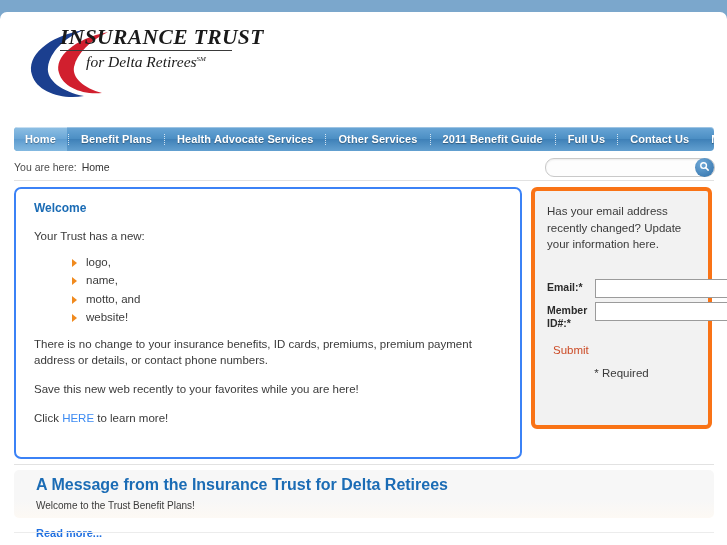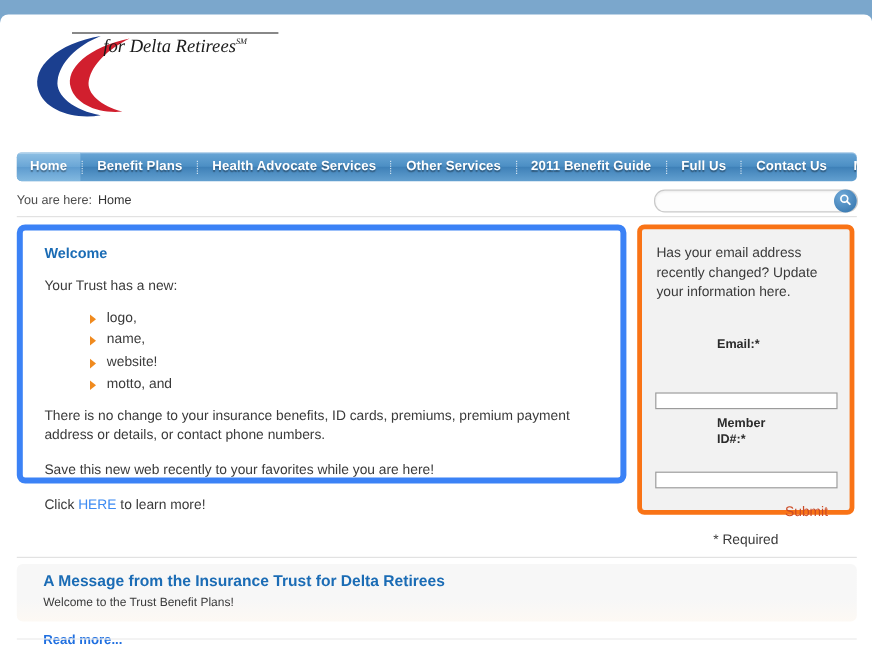--- a/index.html
+++ b/index.html
@@ -163,22 +163,22 @@
   #main {
     position: absolute;
     left: 0; top: 175px;
     width: 727px;
   }
 
   
   #welcome-box {
     position: absolute;
     left: 14px; top: 0;
-    width: 508px; height: 216px;
-    border: 5px solid #3b82f6;
+    width: 508px; height: 272px;
+    border: 2px solid #3b82f6;
     border-radius: 7px;
     background: #ffffff;
     padding: 12px 16px 0 18px;
   }
   #welcome-title {
     color: #1b6cb5;
     font-size: 12px;
     font-weight: bold;
     margin: 0 0 13px 0;
   }
@@ -226,23 +226,22 @@
     padding: 12px 12px 0 12px;
   }
   #sidebar-blurb {
     font-size: 11.5px;
     color: #3a3a3a;
     line-height: 1.45;
     margin: 0 0 26px 0;
   }
   .field-row {
     display: flex;
-    align-items: center;
+    align-items: flex-start;
     margin-bottom: 4px;
-    flex-direction: column;
   }
   .field-label {
     width: 48px;
     flex: 0 0 48px;
     font-size: 10.5px;
     font-weight: bold;
     color: #2b2b2b;
     line-height: 1.25;
     padding-top: 2px;
   }
@@ -252,21 +251,21 @@
     height: 19px;
     border: 1px solid #9b9b9b;
     background: #ffffff;
     font-size: 11px;
     padding: 0 4px;
     outline: none;
     color: #222;
   }
   #submit-link {
     display: block;
-    text-align: right;
+    text-align: left;
     margin-top: 13px;
     font-size: 11.5px;
     color: #cc4b26;
     text-decoration: none;
     background: none;
     border: none;
     width: 100%;
     cursor: pointer;
     font-family: "Liberation Sans", sans-serif;
   }
@@ -290,21 +289,21 @@
   }
   #message-box {
     width: 700px;
     background: linear-gradient(180deg,#f7f7f7 0%, #f7f7f7 62%, #fdf9f4 100%);
     border-radius: 5px;
     padding: 6px 0 0 22px;
     height: 48px;
   }
   #message-title {
     color: #1b6cb5;
-    font-size: 13px;
+    font-size: 16px;
     font-weight: bold;
     margin: 0 0 6px 0;
   }
   #message-body {
     font-size: 10px;
     color: #3a3a3a;
     margin: 0;
   }
   #readmore-row {
     padding: 8px 0 0 22px;
@@ -330,20 +329,21 @@
   <div id="header">
     <div id="logo">
       <svg width="228" height="78" viewBox="0 0 228 78" aria-hidden="true">
 
         <path d="M62 4 C26 10, 4 30, 10 49 C15 66, 40 74, 62 70 C40 66, 24 54, 26 41 C28 26, 42 12, 62 4 Z" fill="#1b3f8f"></path>
 
         <path d="M86 6 C52 13, 32 31, 37 47 C41 61, 60 69, 80 67 C62 62, 50 52, 52 41 C55 27, 68 15, 86 6 Z" fill="#d11f2e"></path>
       </svg>
     </div>
     <div id="logo-text-wrap">
+      <div class="logo-line1">INSURANCE TRUST</div>
       <div class="logo-rule"></div>
       <div class="logo-line2"><span>for Delta Retirees</span><span class="logo-sm">SM</span></div>
     </div>
   </div>
 
   <nav id="nav">
     <div class="nav-item active">Home</div>
     <div class="nav-sep"></div>
     <div class="nav-item">Benefit Plans</div>
     <div class="nav-sep"></div>
@@ -378,22 +378,22 @@
   </div>
 
   <div id="main">
 
     <section id="welcome-box">
       <h2 id="welcome-title">Welcome</h2>
       <p class="wtext">Your Trust has a new:</p>
       <ul id="welcome-list">
         <li>logo,</li>
         <li>name,</li>
+        <li>motto, and</li>
         <li>website!</li>
-        <li>motto, and</li>
       </ul>
       <p class="wtext">There is no change to your insurance benefits, ID cards, premiums, premium payment address or details, or contact phone numbers.</p>
       <p class="wtext">Save this new web recently to your favorites while you are here!</p>
       <p class="wtext"><span>Click </span><a class="inline-link" href="#">HERE</a><span> to learn more!</span></p>
     </section>
 
     <aside id="sidebar">
       <p id="sidebar-blurb">Has your email address recently changed? Update your information here.</p>
 
       <div class="field-row">

